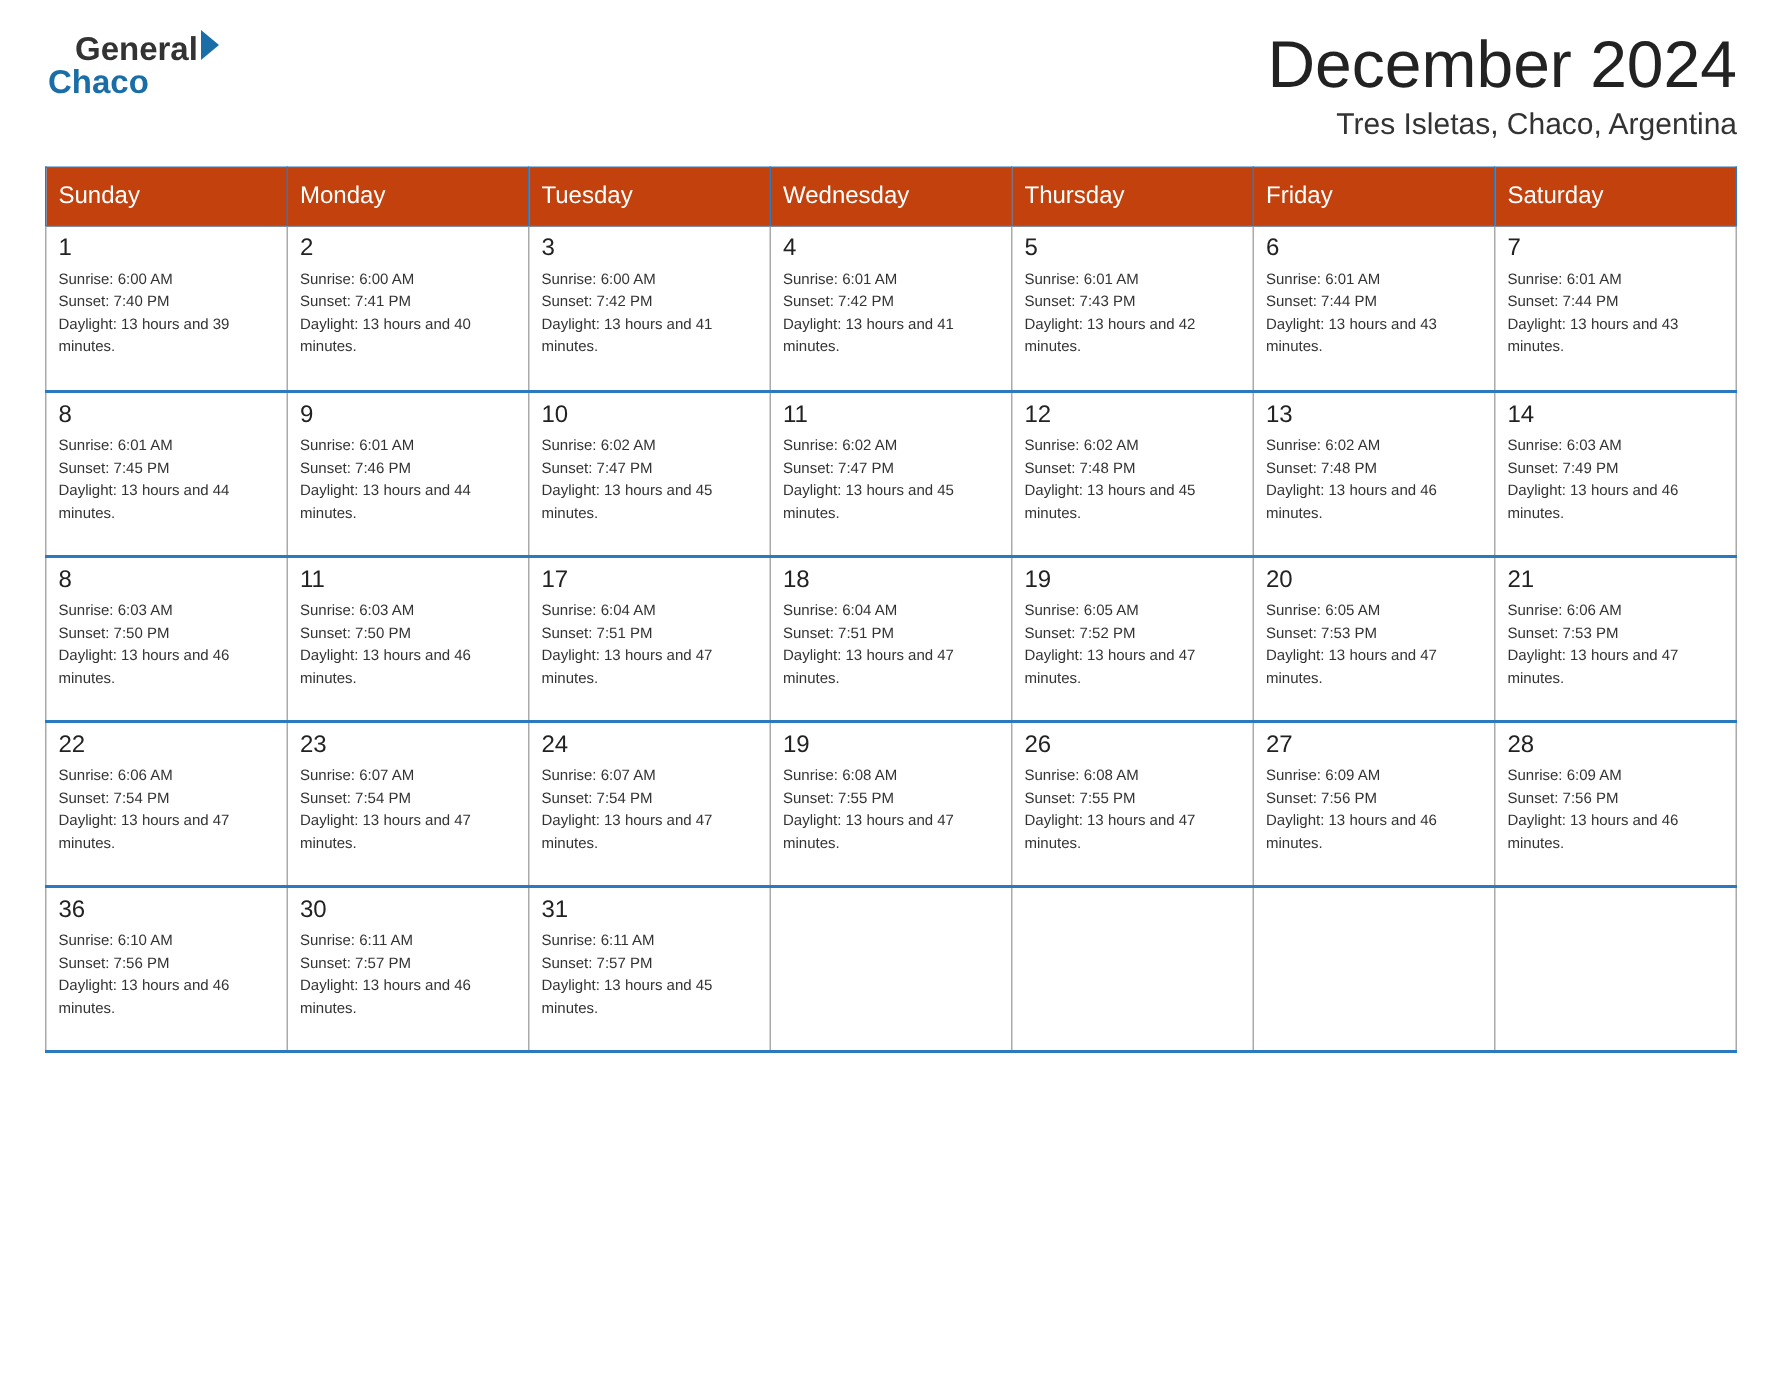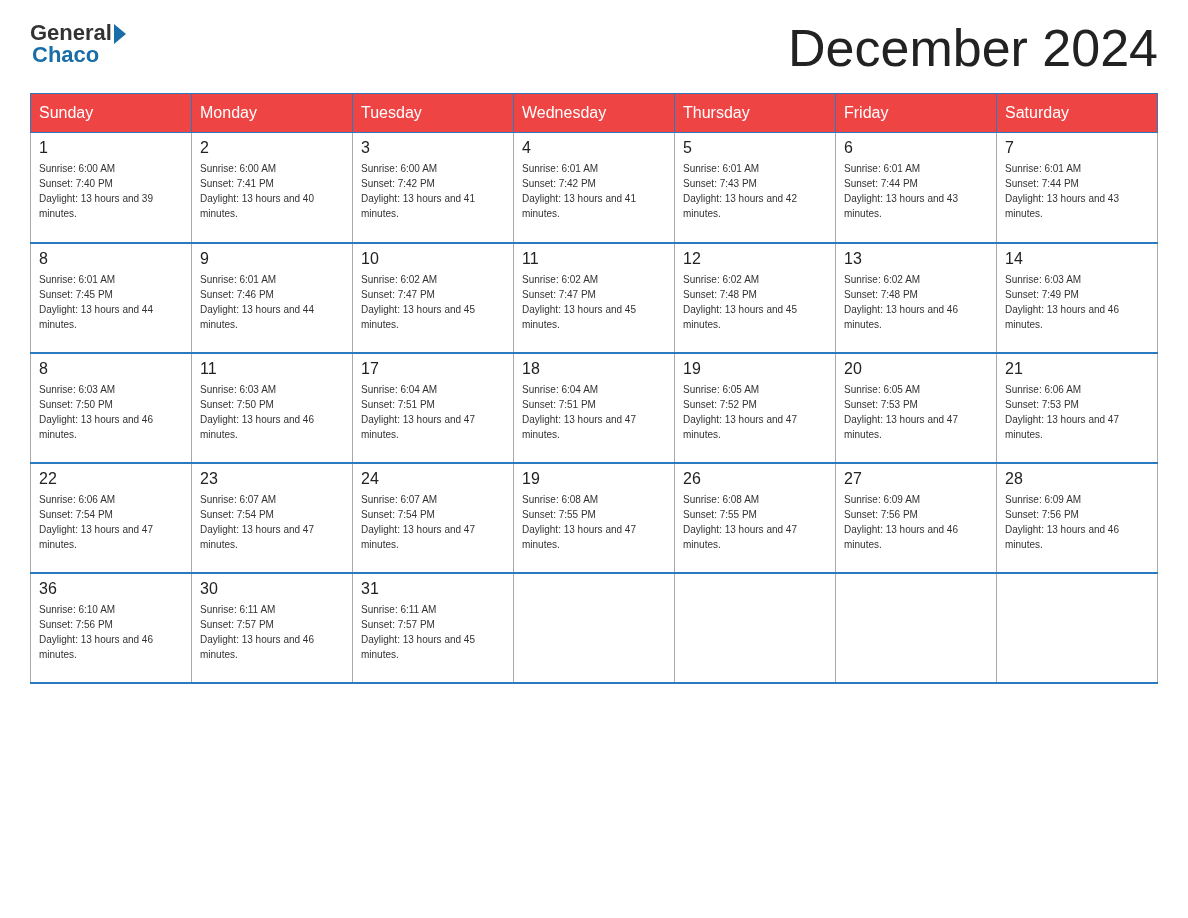--- a/index.html
+++ b/index.html
@@ -16,58 +16,59 @@
       align-items: flex-start;
       margin-bottom: 16px;
     }
     .logo {
       display: flex;
       flex-direction: column;
       align-items: flex-start;
     }
     .logo-text {
       display: flex;
-      align-items: flex-end;
+      align-items: flex-start;
       font-size: 22px;
       font-weight: bold;
       color: #333;
+      margin-left: 20px;
     }
     .logo-general {
       color: #333;
     }
     .logo-arrow {
       display: inline-block;
       width: 0;
       height: 0;
       border-left: 12px solid #1a6ea8;
       border-top: 10px solid transparent;
       border-bottom: 10px solid transparent;
       margin: 0 2px 2px 2px;
     }
     .title-area {
       text-align: right;
     }
     .month-title {
-      font-size: 52px;
+      font-size: 44px;
       font-weight: normal;
       color: #222;
       line-height: 1.1;
     }
     .location-title {
       font-size: 20px;
       color: #333;
       margin-top: 4px;
     }
     table {
       width: 100%;
       border-collapse: collapse;
       table-layout: fixed;
     }
     thead tr th {
-      background-color: #ef4444;
+      background-color: #c2410c;
       color: #fff;
       padding: 10px 8px;
       font-size: 16px;
       font-weight: normal;
       text-align: left;
       border: 1px solid #2b7abf;
     }
     tbody tr td {
       vertical-align: top;
       padding: 6px 8px;
@@ -107,20 +108,21 @@
 <div class="header-area">
   <div class="logo">
     <div class="logo-text">
       <span class="logo-general">General</span>
       <span class="logo-arrow"></span>
     </div>
     <div class="logo-line2">Chaco</div>
   </div>
   <div class="title-area">
     <div class="month-title">December 2024</div>
+    <div class="location-title">Tres Isletas, Chaco, Argentina</div>
   </div>
 </div>
 
 <table>
   <thead>
     <tr>
     <th>Sunday</th>
         <th>Monday</th>
         <th>Tuesday</th>
         <th>Wednesday</th>

